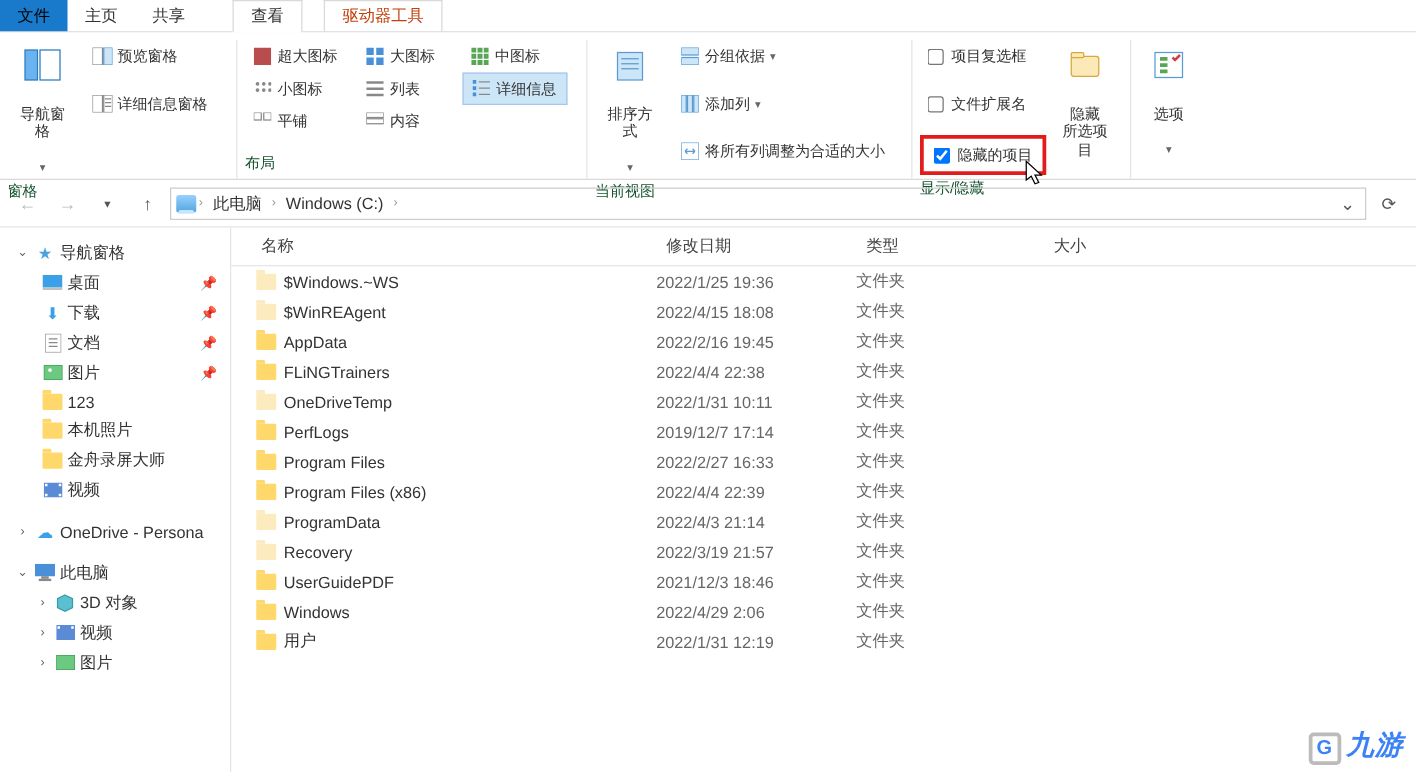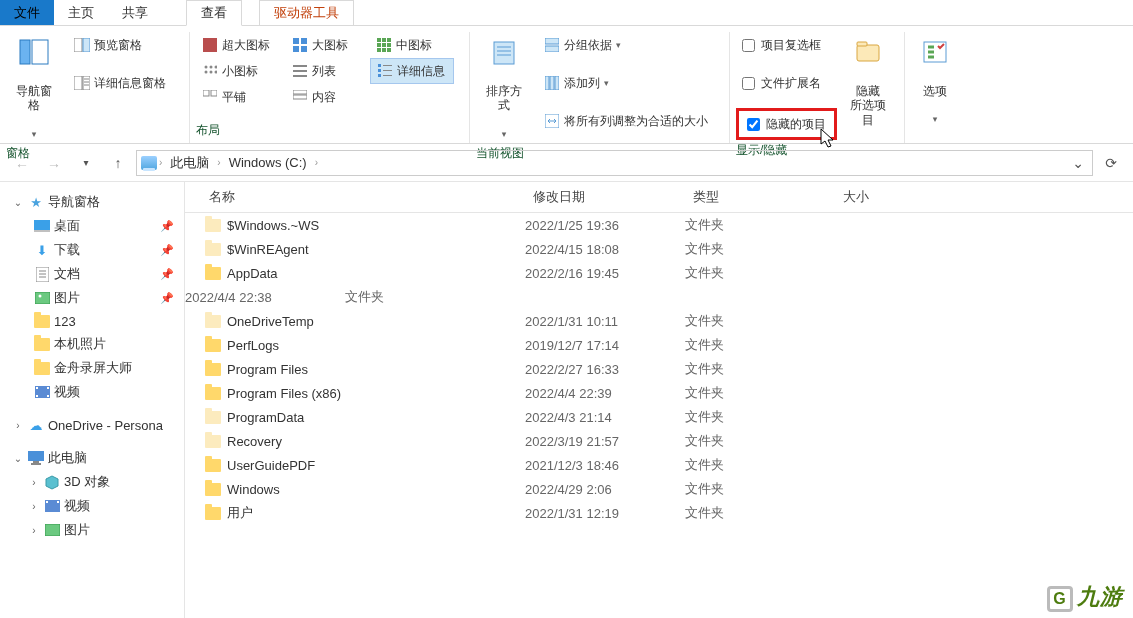--- a/index.html
+++ b/index.html
@@ -68,21 +68,21 @@
   .folder-icon.pale { background: #fce9b8; border-radius: 0 1px 1px 1px; opacity:0.9; }
   .folder-icon.pale::before { content:''; position:absolute; top:-3px; left:0; width:7px; height:3px; background:#fce9b8; border-radius:1px 1px 0 0;}
   
   
   .dropdown-caret { font-size: 9px; color: #666; }
   
   
   .cursor { position: absolute; left: 820px; top: 128px; font-size: 16px; color: #000; pointer-events: none; }
   
   
-  .watermark { position: absolute; right: 10px; bottom: 6px; font-size: 22px; font-style: italic; font-weight: bold; color: #4d7c0f; letter-spacing: 1px; }
+  .watermark { position: absolute; right: 10px; bottom: 6px; font-size: 22px; font-style: italic; font-weight: bold; color: #3b82f6; letter-spacing: 1px; }
   .watermark .g { display:inline-block; width:26px; height:26px; border:3px solid #bbb; border-radius:4px; line-height:20px; text-align:center; font-size:16px; margin-right:4px; font-style:normal;}
   
   svg { display: block; }
 </style>
 </head>
 <body>
 
 <div class="tabs">
   <div class="tab file">文件</div>
   <div class="tab">主页</div>
@@ -508,20 +508,24 @@
         </div>
         <div class="file-row">
           <div class="c-name">
             <span class="folder-icon yellow"></span>
             <span>AppData</span>
           </div>
           <div class="c-date">2022/2/16 19:45</div>
           <div class="c-type">文件夹</div>
         </div>
         <div class="file-row">
+          <div class="c-name">
+            <span class="folder-icon yellow"></span>
+            <span>FLiNGTrainers</span>
+          </div>
           <div class="c-date">2022/4/4 22:38</div>
           <div class="c-type">文件夹</div>
         </div>
         <div class="file-row">
           <div class="c-name">
             <span class="folder-icon pale"></span>
             <span>OneDriveTemp</span>
           </div>
           <div class="c-date">2022/1/31 10:11</div>
           <div class="c-type">文件夹</div>

